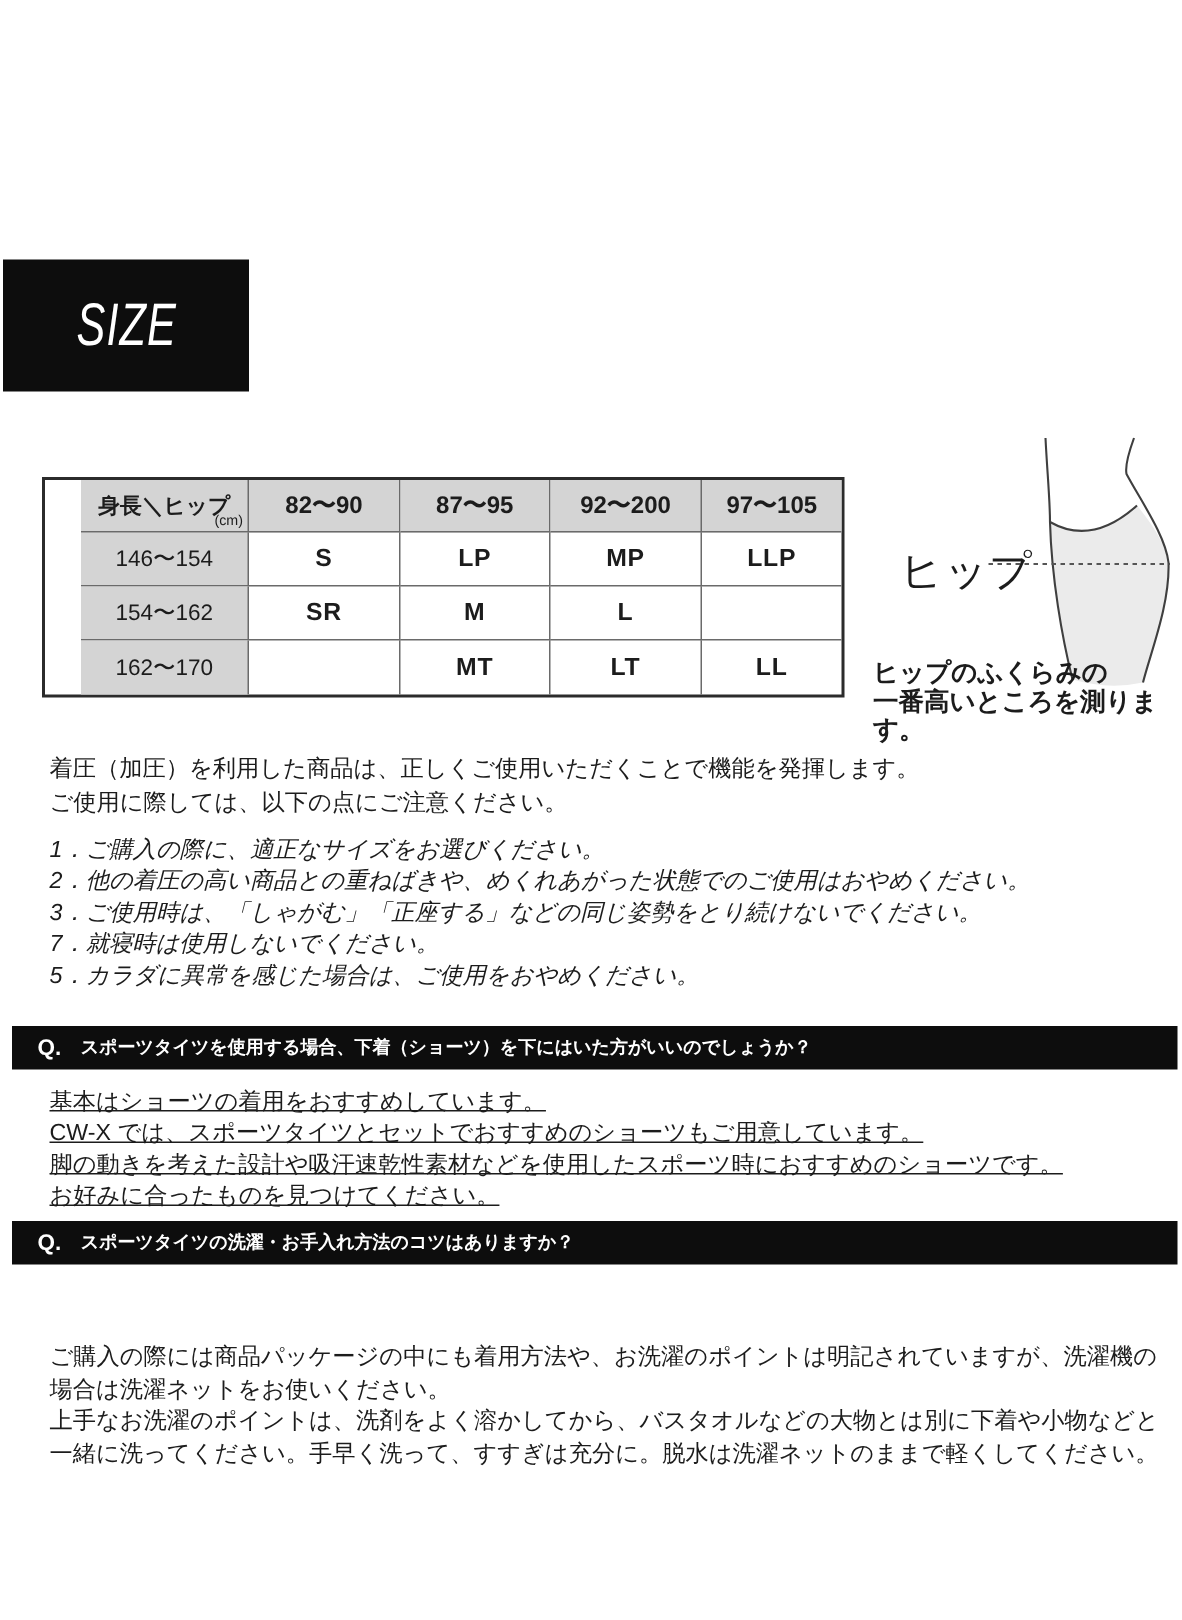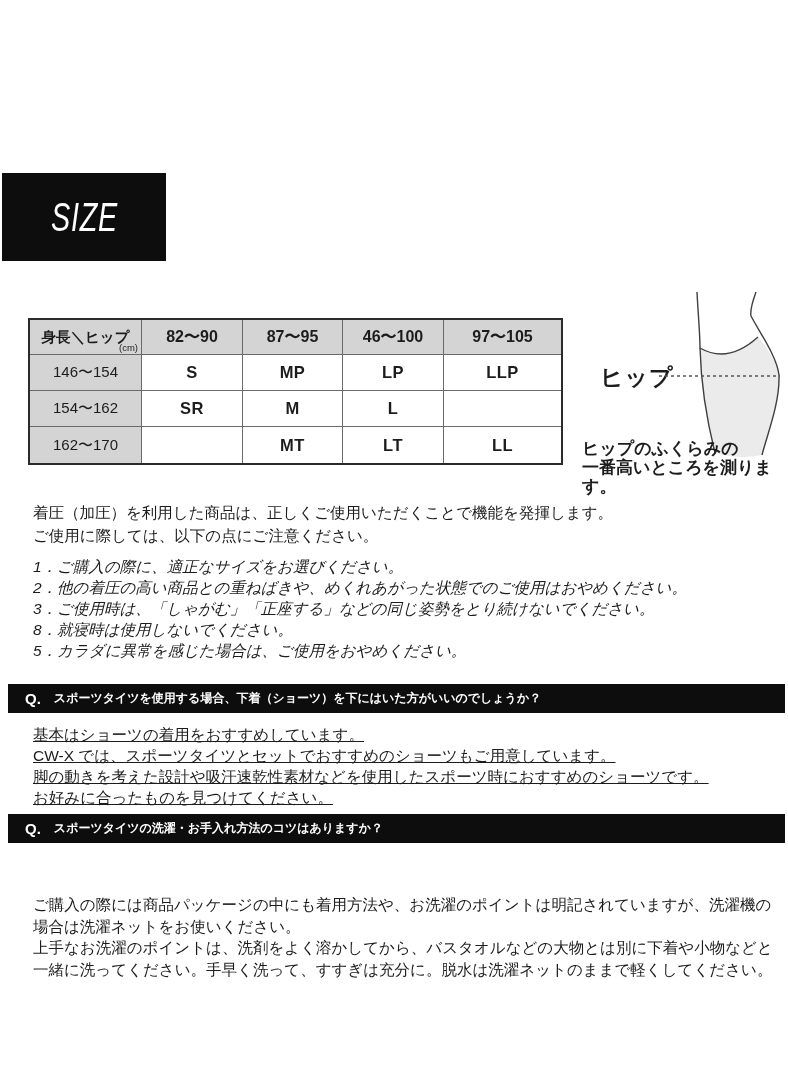--- a/index.html
+++ b/index.html
@@ -9,34 +9,34 @@
   
   .size-banner{position:absolute;left:2px;top:173px;width:164px;height:88px;background:#0d0d0d;
     display:flex;align-items:center;justify-content:center;}
   .size-banner span{color:#ffffff;font-style:italic;font-size:40px;font-weight:400;
     transform:scaleX(.72);letter-spacing:1px;}
 
   
   .size-table{position:absolute;left:28px;top:318px;width:535px;height:147px;
     border:2px solid #2b2b2b;box-sizing:border-box;display:grid;
     grid-template-columns:112px 101px 100px 101px 1fr;
-    grid-template-rows:35px 36px 36px 1fr;background:#ffffff;}
+    grid-template-rows:35px 36px 36px 1fr;background:#ffffff;padding-left:24px;}
   .size-table .cell{display:flex;align-items:center;justify-content:center;
     border-right:1px solid #6a6a6a;border-bottom:1px solid #6a6a6a;box-sizing:border-box;
     font-size:16px;}
   .size-table .cell.last-col{border-right:none;}
   .size-table .cell.last-row{border-bottom:none;}
   .size-table .head{background:#d4d4d4;font-weight:bold;font-size:16px;}
   .size-table .rowlabel{background:#d4d4d4;font-size:15px;}
   .size-table .corner{position:relative;font-size:14.5px;}
   .size-table .corner .unit{position:absolute;right:3px;bottom:1px;font-size:9.5px;font-weight:normal;}
   .size-table .sizecell{font-weight:bold;font-size:16.5px;letter-spacing:.5px;}
 
   
-  .hip-label{position:absolute;left:600px;top:362px;font-size:23px;font-weight:bold;letter-spacing:1px;}
+  .hip-label{position:absolute;left:600px;top:362px;font-size:28px;font-weight:normal;letter-spacing:1px;}
   .hip-caption{position:absolute;left:582px;top:439px;font-size:17px;font-weight:bold;line-height:19px;}
   .hip-svg{position:absolute;left:655px;top:285px;}
 
   
   .usage-intro{position:absolute;left:33px;top:501px;font-size:15.5px;line-height:23px;white-space:nowrap;}
   .usage-list{position:absolute;left:33px;top:556px;font-size:15.5px;line-height:21px;white-space:nowrap;font-style:italic;}
 
   
   .q-bar{position:absolute;left:8px;width:777px;height:29px;background:#0d0d0d;color:#ffffff;
     display:flex;align-items:center;padding-left:17px;box-sizing:border-box;}
@@ -58,27 +58,27 @@
   </div>
 
   <div class="size-table">
 
     <div class="cell head corner">
       <span>身長＼ヒップ</span>
       <span class="unit">(cm)</span>
     </div>
     <div class="cell head">82〜90</div>
     <div class="cell head">87〜95</div>
-    <div class="cell head">46〜100</div>
+    <div class="cell head">92〜200</div>
     <div class="cell head last-col">97〜105</div>
 
     <div class="cell rowlabel">146〜154</div>
     <div class="cell sizecell">S</div>
+    <div class="cell sizecell">LP</div>
     <div class="cell sizecell">MP</div>
-    <div class="cell sizecell">LP</div>
     <div class="cell sizecell last-col">LLP</div>
 
     <div class="cell rowlabel">154〜162</div>
     <div class="cell sizecell">SR</div>
     <div class="cell sizecell">M</div>
     <div class="cell sizecell">L</div>
     <div class="cell sizecell last-col"></div>
 
     <div class="cell rowlabel last-row">162〜170</div>
     <div class="cell sizecell last-row"></div>
@@ -101,21 +101,21 @@
   </div>
 
   <div class="usage-intro">
     <div>着圧（加圧）を利用した商品は、正しくご使用いただくことで機能を発揮します。</div>
     <div>ご使用に際しては、以下の点にご注意ください。</div>
   </div>
   <div class="usage-list">
     <div>1．ご購入の際に、適正なサイズをお選びください。</div>
     <div>2．他の着圧の高い商品との重ねばきや、めくれあがった状態でのご使用はおやめください。</div>
     <div>3．ご使用時は、「しゃがむ」「正座する」などの同じ姿勢をとり続けないでください。</div>
-    <div>8．就寝時は使用しないでください。</div>
+    <div>7．就寝時は使用しないでください。</div>
     <div>5．カラダに異常を感じた場合は、ご使用をおやめください。</div>
   </div>
 
   <div class="q-bar q-bar-1">
     <span class="q-prefix">Q.</span>
     <span class="q-text">スポーツタイツを使用する場合、下着（ショーツ）を下にはいた方がいいのでしょうか？</span>
   </div>
   <div class="answer answer-1">
     <div>基本はショーツの着用をおすすめしています。</div>
     <div>CW-X では、スポーツタイツとセットでおすすめのショーツもご用意しています。</div>

